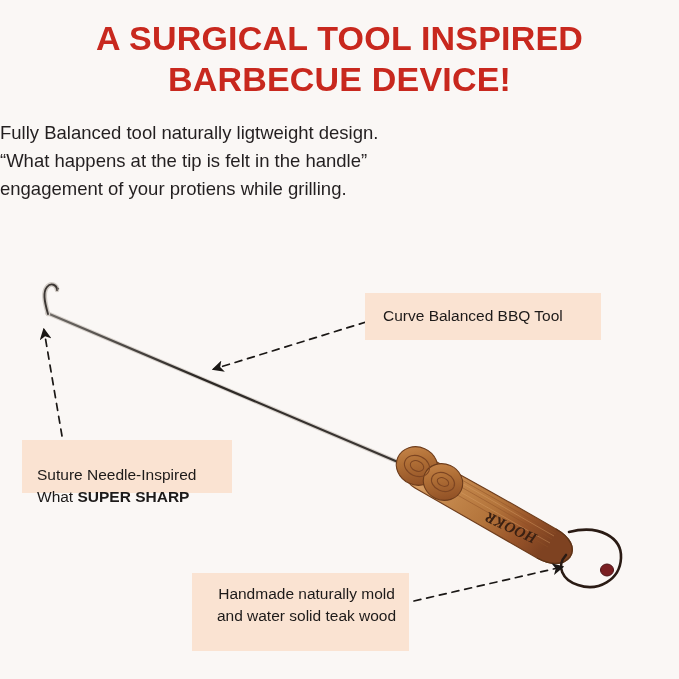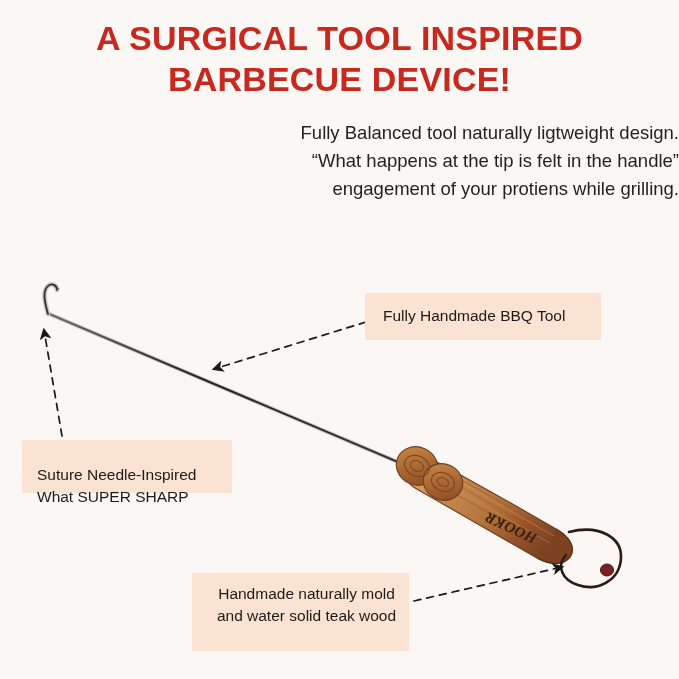--- a/index.html
+++ b/index.html
@@ -38,21 +38,21 @@
     display: block;
     white-space: nowrap;
   }
 
   
   #subtitle {
     position: absolute;
     left: 0;
     top: 119px;
     width: 679px;
-    text-align: right;
+    text-align: left;
     color: #231f20;
     font-size: 18.5px;
     line-height: 28px;
   }
   #subtitle .sub-line {
     display: block;
     white-space: nowrap;
   }
 
   
@@ -62,21 +62,21 @@
     color: #1d1a19;
     font-size: 15.5px;
     line-height: 22px;
     box-sizing: border-box;
   }
   .callout .cl-line {
     display: block;
     white-space: nowrap;
   }
   .callout b {
-    font-weight: normal;
+    font-weight: bold;
   }
 
   #callout-balanced {
     left: 365px;
     top: 293px;
     width: 236px;
     height: 47px;
     padding: 12px 0 0 18px;
   }
   #callout-suture {
@@ -209,21 +209,21 @@
     <span class="hl-line">BARBECUE DEVICE!</span>
   </div>
 
   <div id="subtitle">
     <span class="sub-line">Fully Balanced tool naturally ligtweight design.</span>
     <span class="sub-line">“What happens at the tip is felt in the handle”</span>
     <span class="sub-line">engagement of your protiens while grilling.</span>
   </div>
 
   <div class="callout" id="callout-balanced">
-    <span class="cl-line">Fully Handmade BBQ Tool</span>
+    <span class="cl-line">Curve Balanced BBQ Tool</span>
   </div>
 
   <div class="callout" id="callout-suture">
     <span class="cl-line">Suture Needle-Inspired</span>
     <span class="cl-line"><span>What </span><b>SUPER SHARP</b></span>
   </div>
 
   <div class="callout" id="callout-handle">
     <span class="cl-line">Handmade naturally mold</span>
     <span class="cl-line">and water solid teak wood</span>

